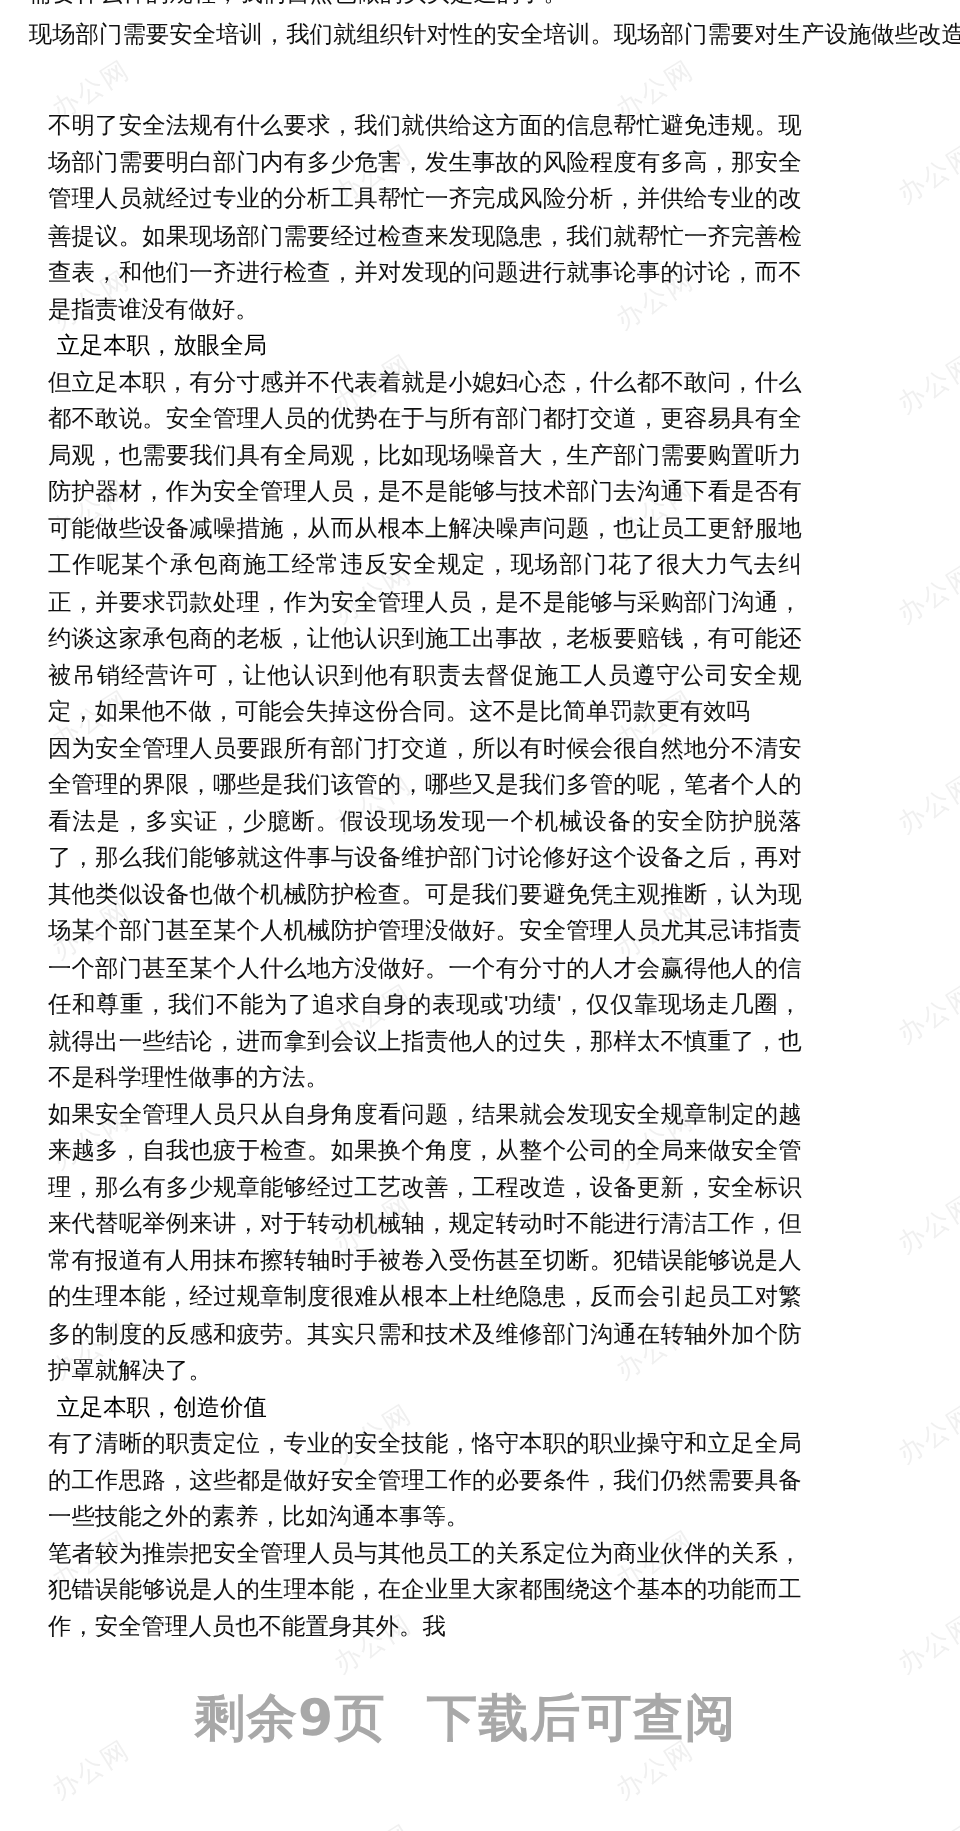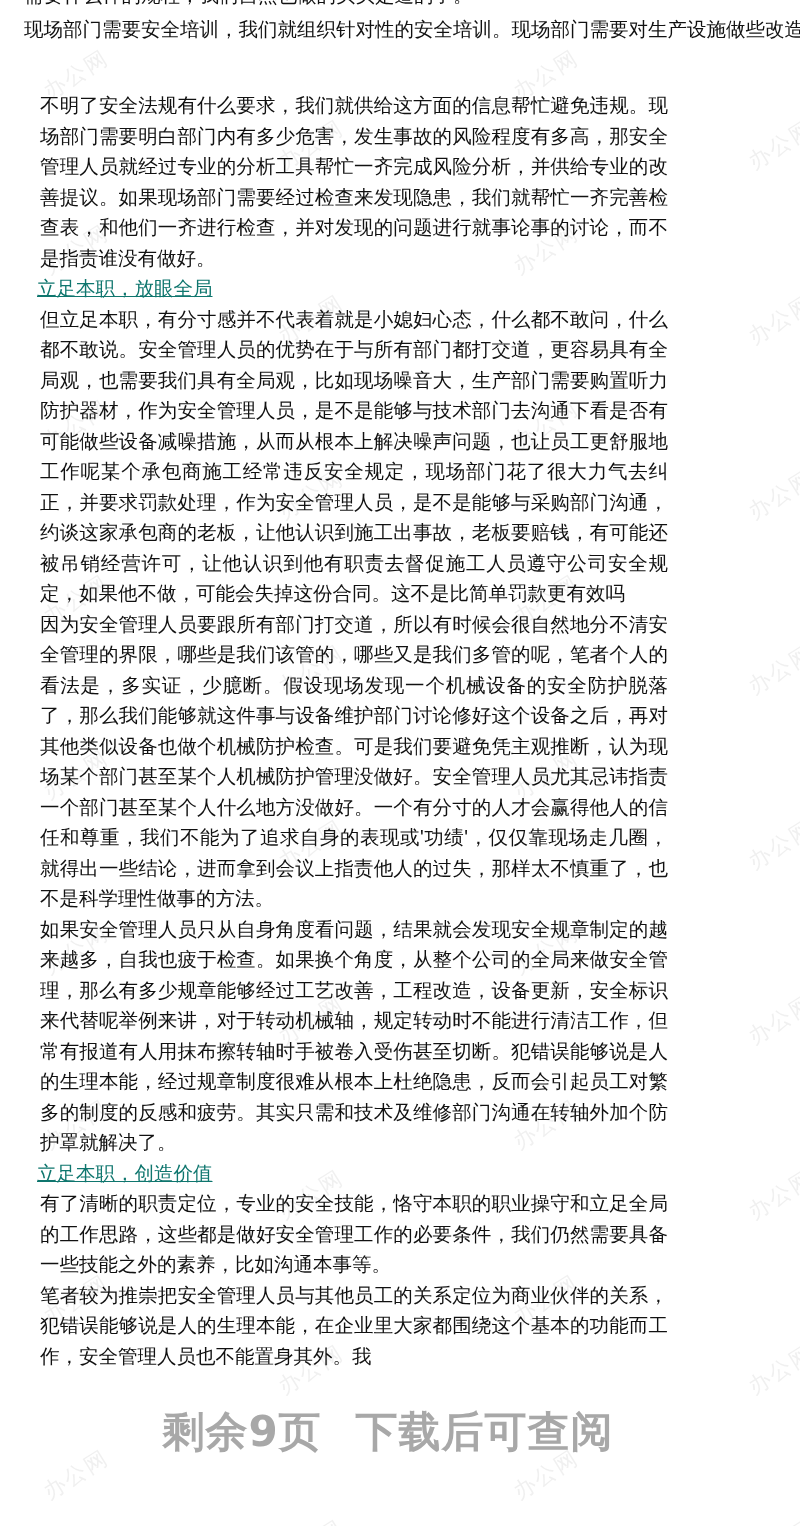--- a/index.html
+++ b/index.html
@@ -67,25 +67,24 @@
     margin: 0 24px;
     font-size: 19.5px;
     line-height: 30.5px;
     color: #111111;
     text-align: justify;
     text-justify: inter-ideograph;
     word-break: break-all;
   }
 
   .heading-line {
-    margin: 0 21px;
+    margin: 0 31px;
     font-size: 19.5px;
     line-height: 30.5px;
-    color: #0f766e;
-    text-decoration: underline;
+    color: #000000;
   }
 
   #first-line {
     position: absolute;
     left: 24px;
     top: 14px;
     right: 22px;
     font-size: 19.5px;
     line-height: 30.5px;
     color: #111111;

